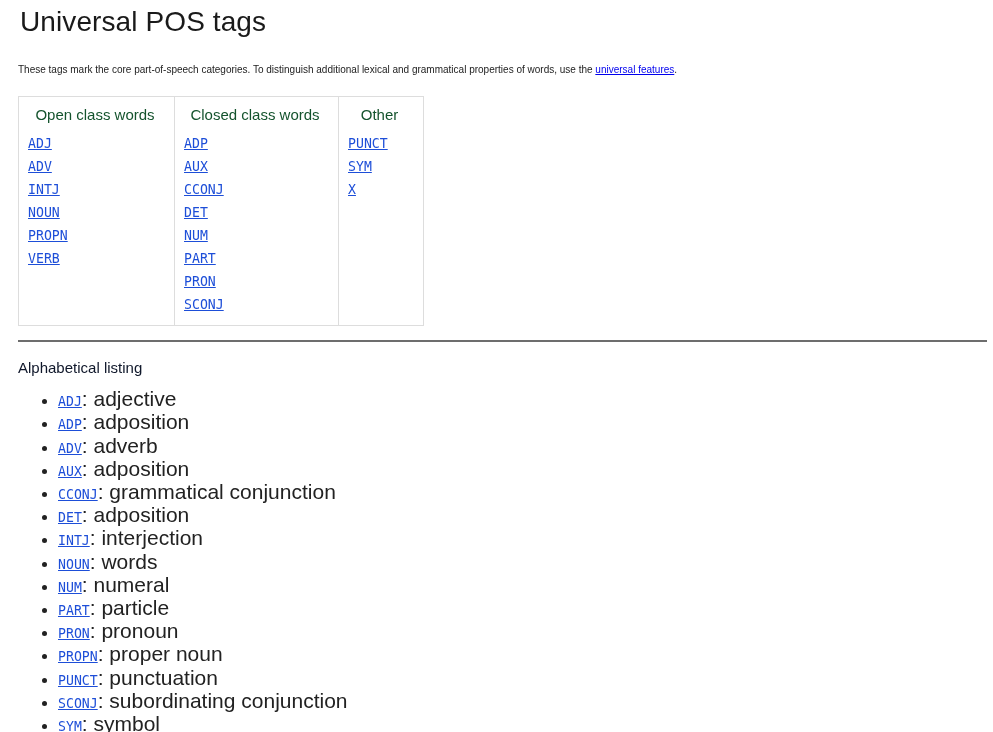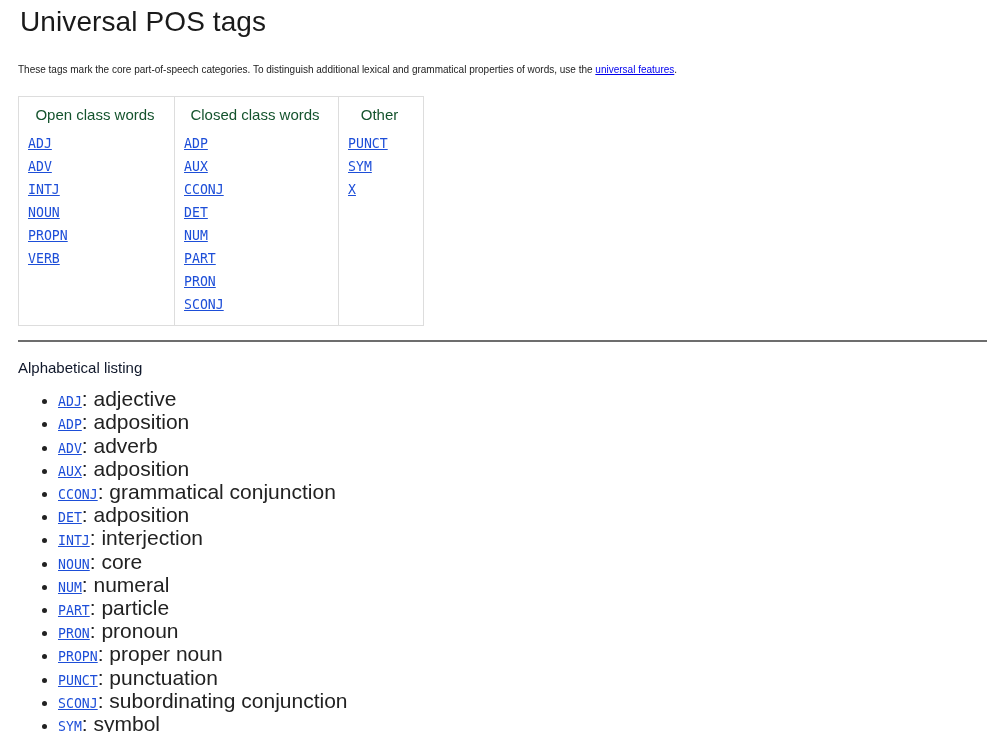--- a/index.html
+++ b/index.html
@@ -171,21 +171,21 @@
   <p class="listing-label">Alphabetical listing</p>
 
   <ul class="alpha-list">
       <li><code class="tag"><a class="link" href="#">ADJ</a></code><span class="desc">: adjective</span></li>
       <li><code class="tag"><a class="link" href="#">ADP</a></code><span class="desc">: adposition</span></li>
       <li><code class="tag"><a class="link" href="#">ADV</a></code><span class="desc">: adverb</span></li>
       <li><code class="tag"><a class="link" href="#">AUX</a></code><span class="desc">: adposition</span></li>
       <li><code class="tag"><a class="link" href="#">CCONJ</a></code><span class="desc">: grammatical conjunction</span></li>
       <li><code class="tag"><a class="link" href="#">DET</a></code><span class="desc">: adposition</span></li>
       <li><code class="tag"><a class="link" href="#">INTJ</a></code><span class="desc">: interjection</span></li>
-      <li><code class="tag"><a class="link" href="#">NOUN</a></code><span class="desc">: core</span></li>
+      <li><code class="tag"><a class="link" href="#">NOUN</a></code><span class="desc">: words</span></li>
       <li><code class="tag"><a class="link" href="#">NUM</a></code><span class="desc">: numeral</span></li>
       <li><code class="tag"><a class="link" href="#">PART</a></code><span class="desc">: particle</span></li>
       <li><code class="tag"><a class="link" href="#">PRON</a></code><span class="desc">: pronoun</span></li>
       <li><code class="tag"><a class="link" href="#">PROPN</a></code><span class="desc">: proper noun</span></li>
       <li><code class="tag"><a class="link" href="#">PUNCT</a></code><span class="desc">: punctuation</span></li>
       <li><code class="tag"><a class="link" href="#">SCONJ</a></code><span class="desc">: subordinating conjunction</span></li>
       <li><code class="tag"><a class="link" href="#">SYM</a></code><span class="desc">: symbol</span></li>
       <li><code class="tag"><a class="link" href="#">VERB</a></code><span class="desc">: verb</span></li>
     </ul>
 

